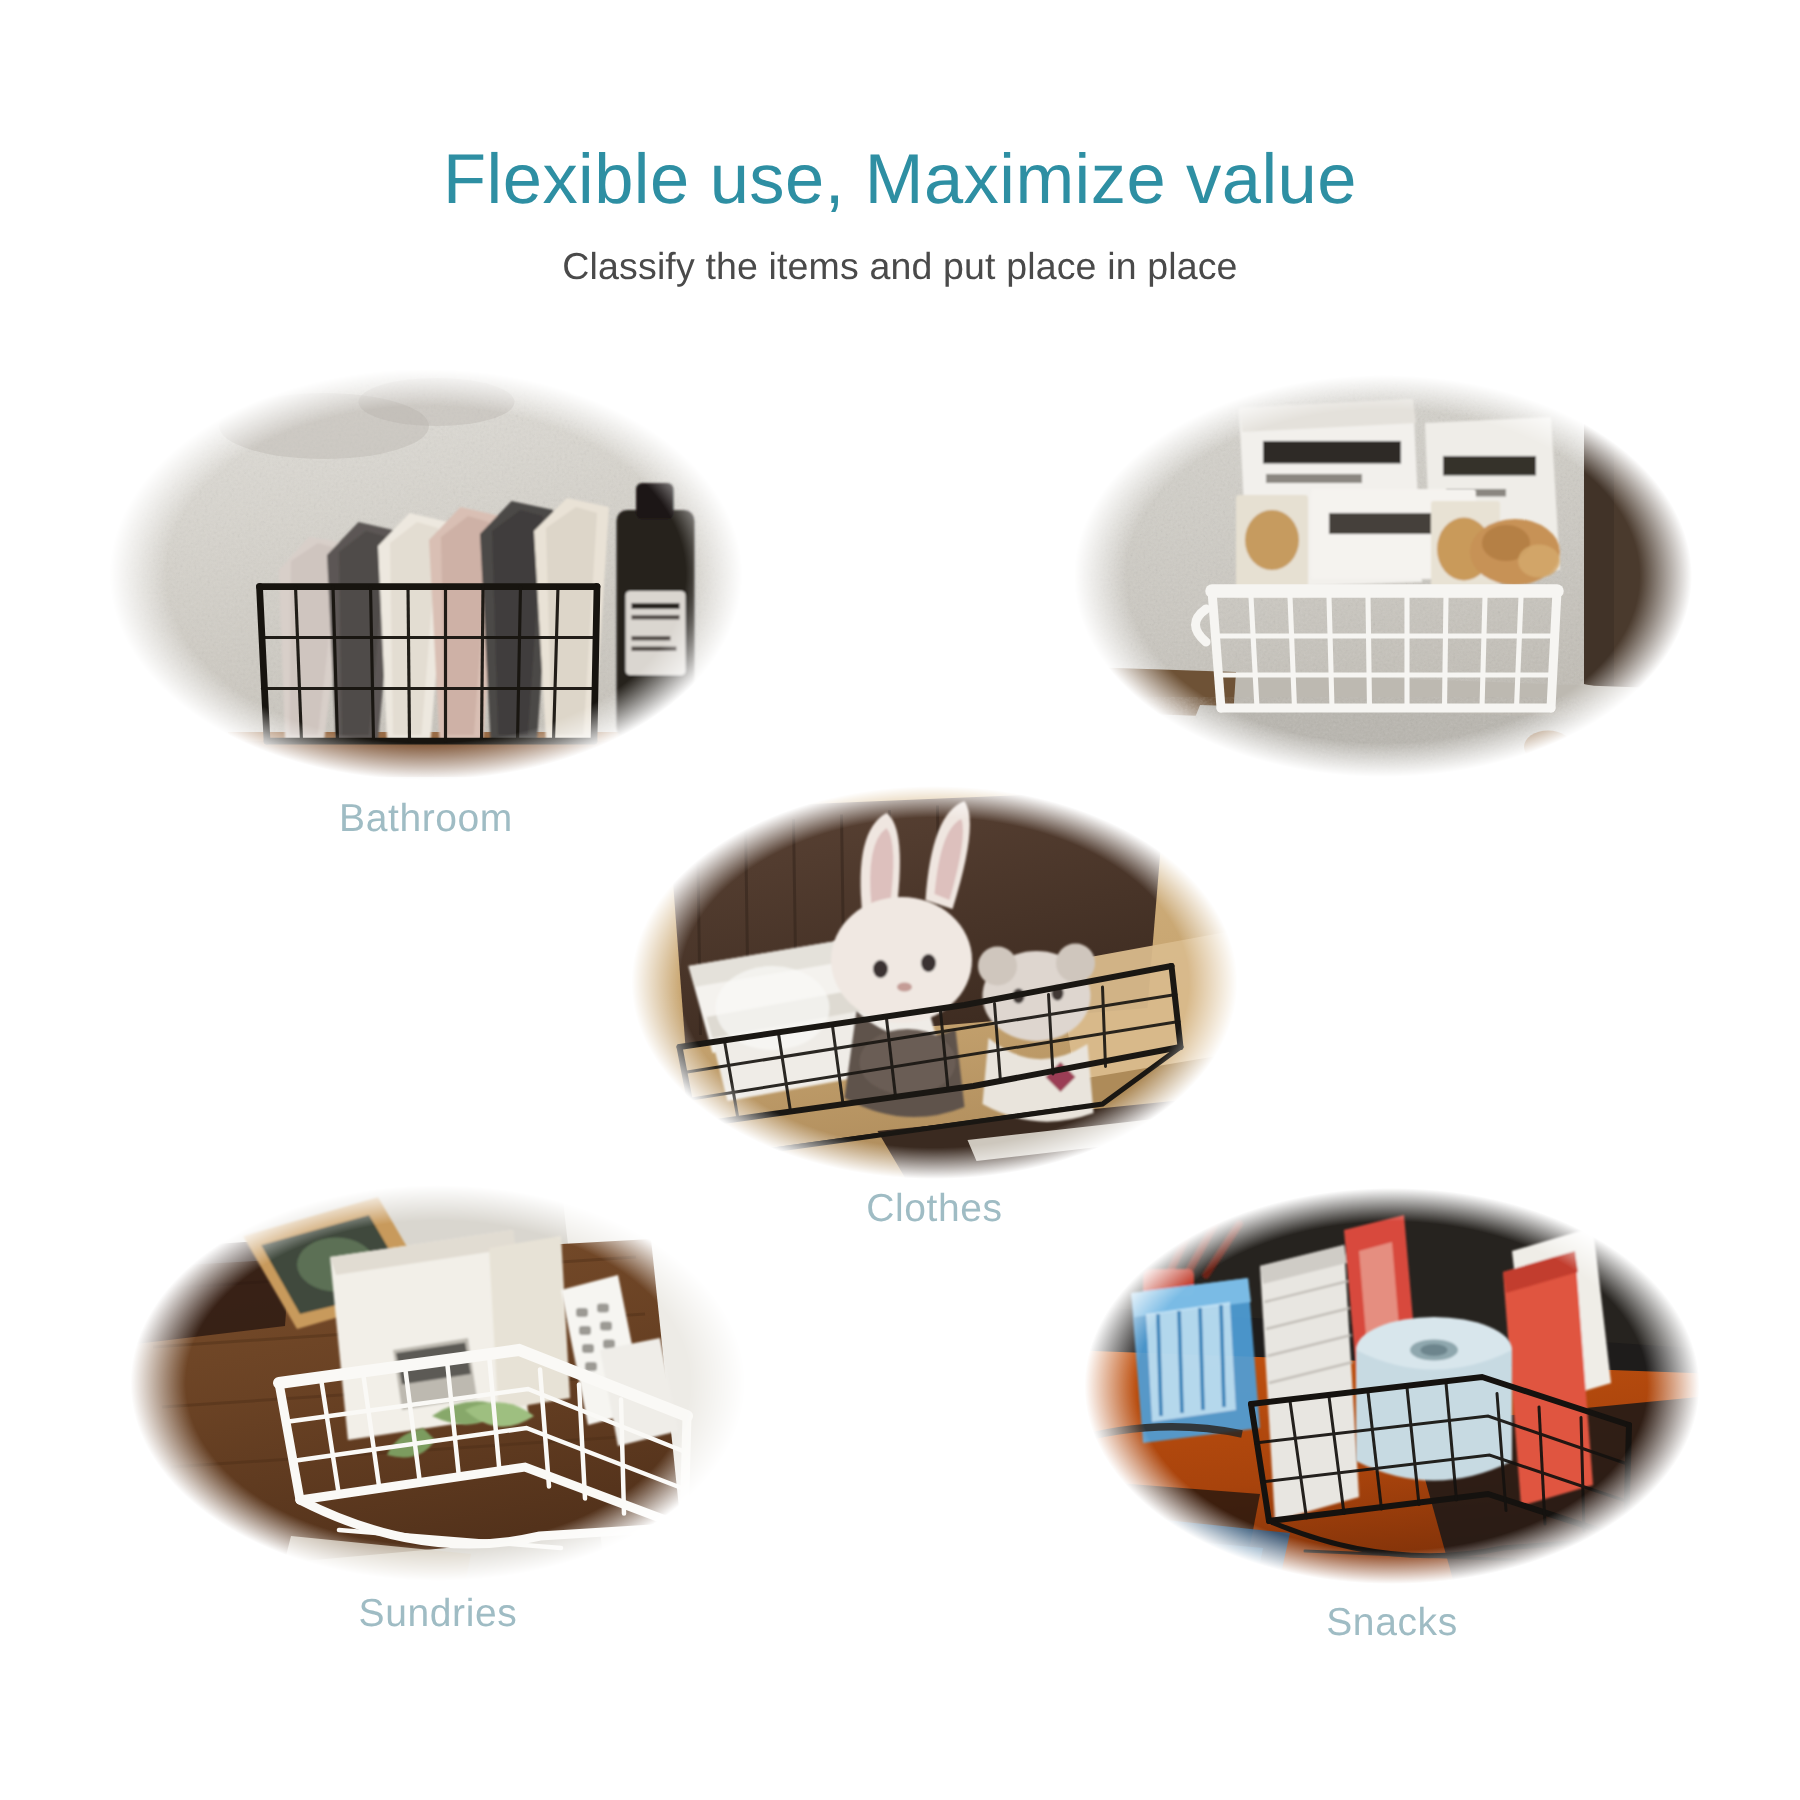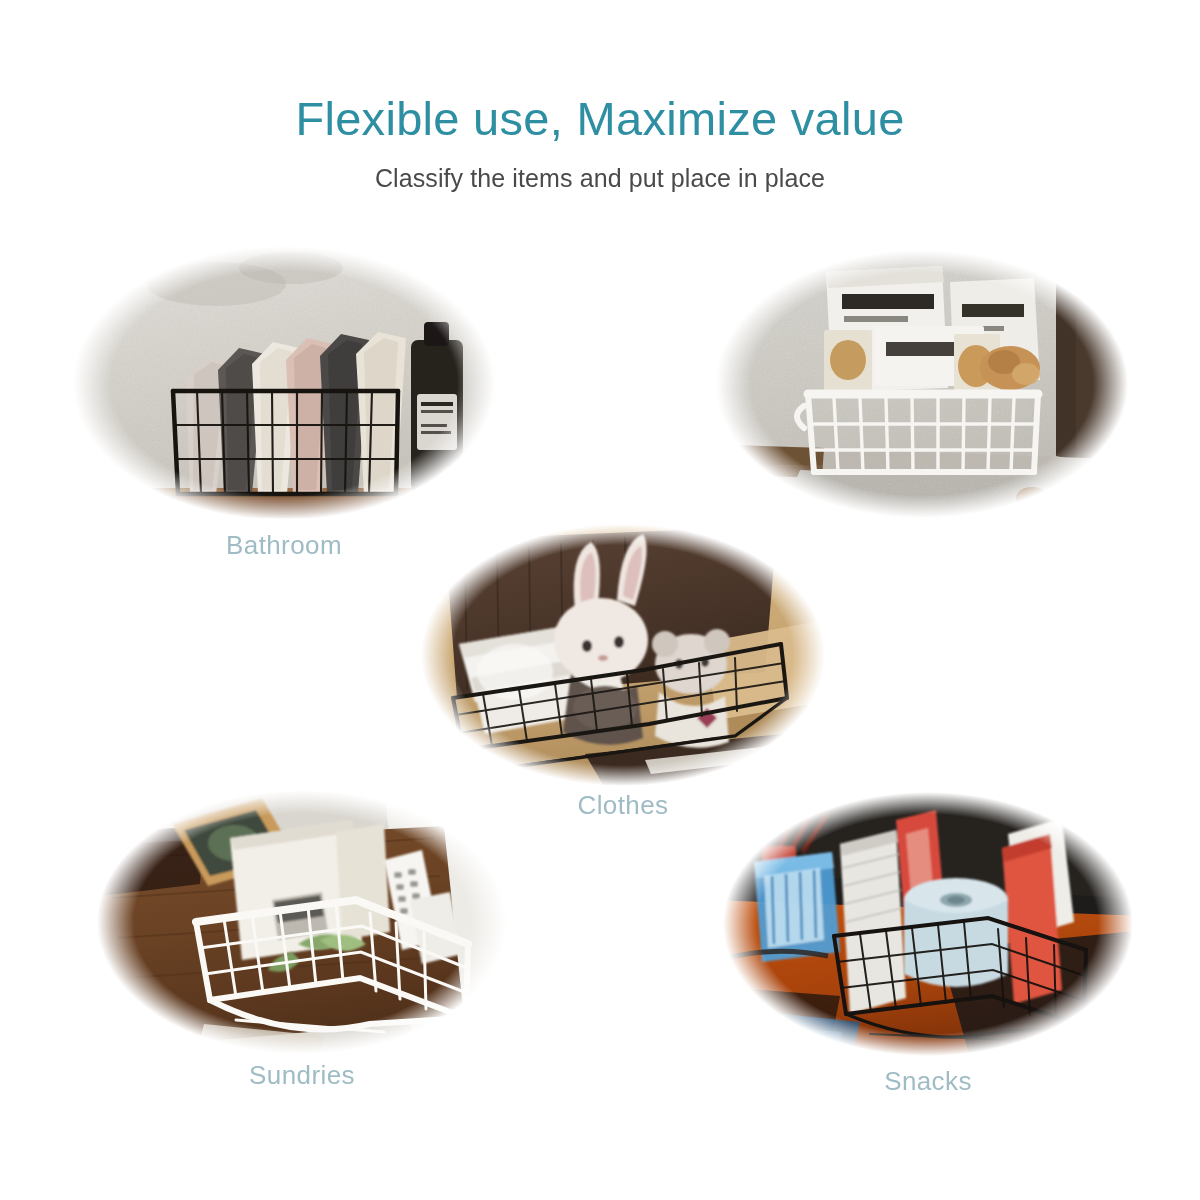--- a/index.html
+++ b/index.html
@@ -65,21 +65,21 @@
     font-size: 26px;
     font-weight: 400;
     color: #9FBCC4;
     letter-spacing: 0.4px;
   }
 
   
   #cell-bathroom { left: 66px;  top: 244px; width: 436px; }
   #cell-snacks   { left: 704px; top: 248px; width: 436px; }
   #cell-clothes  { left: 405px; top: 522px; width: 436px; }
-  #cell-sundries { left: 84px;  top: 788px; width: 436px; }
+  #cell-sundries { left: 74px;  top: 788px; width: 436px; }
   #cell-office   { left: 710px; top: 790px; width: 436px; }
 
   #cell-bathroom .caption { top: 286px; }
   #cell-snacks   .caption { top: 278px; }
   #cell-clothes  .caption { top: 268px; }
   #cell-sundries .caption { top: 272px; }
   #cell-office   .caption { top: 276px; }
 </style>
 </head>
 <body>

